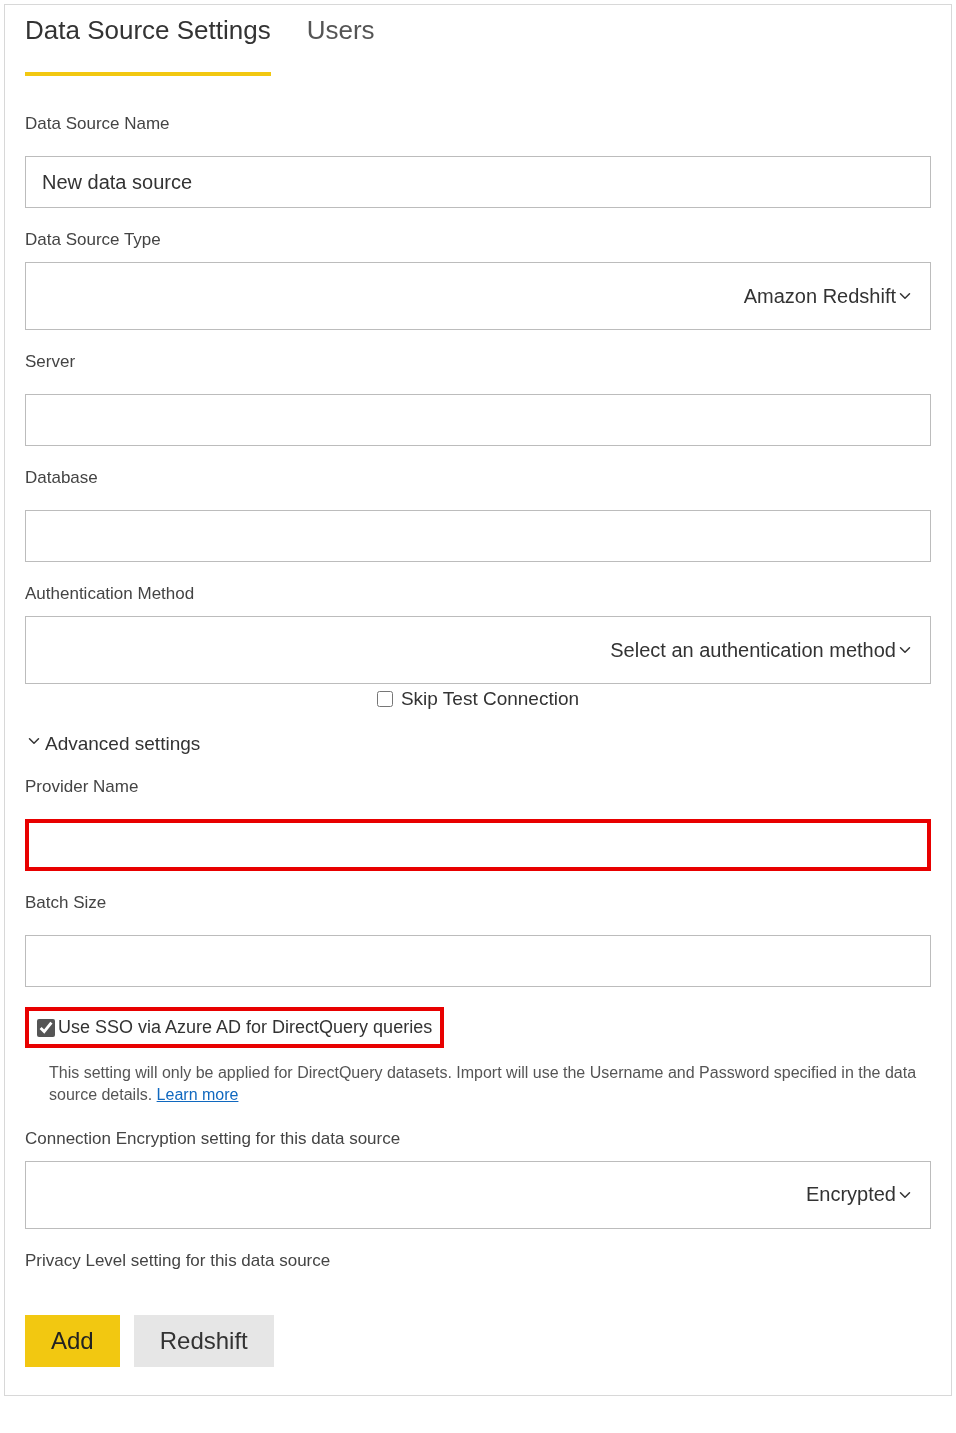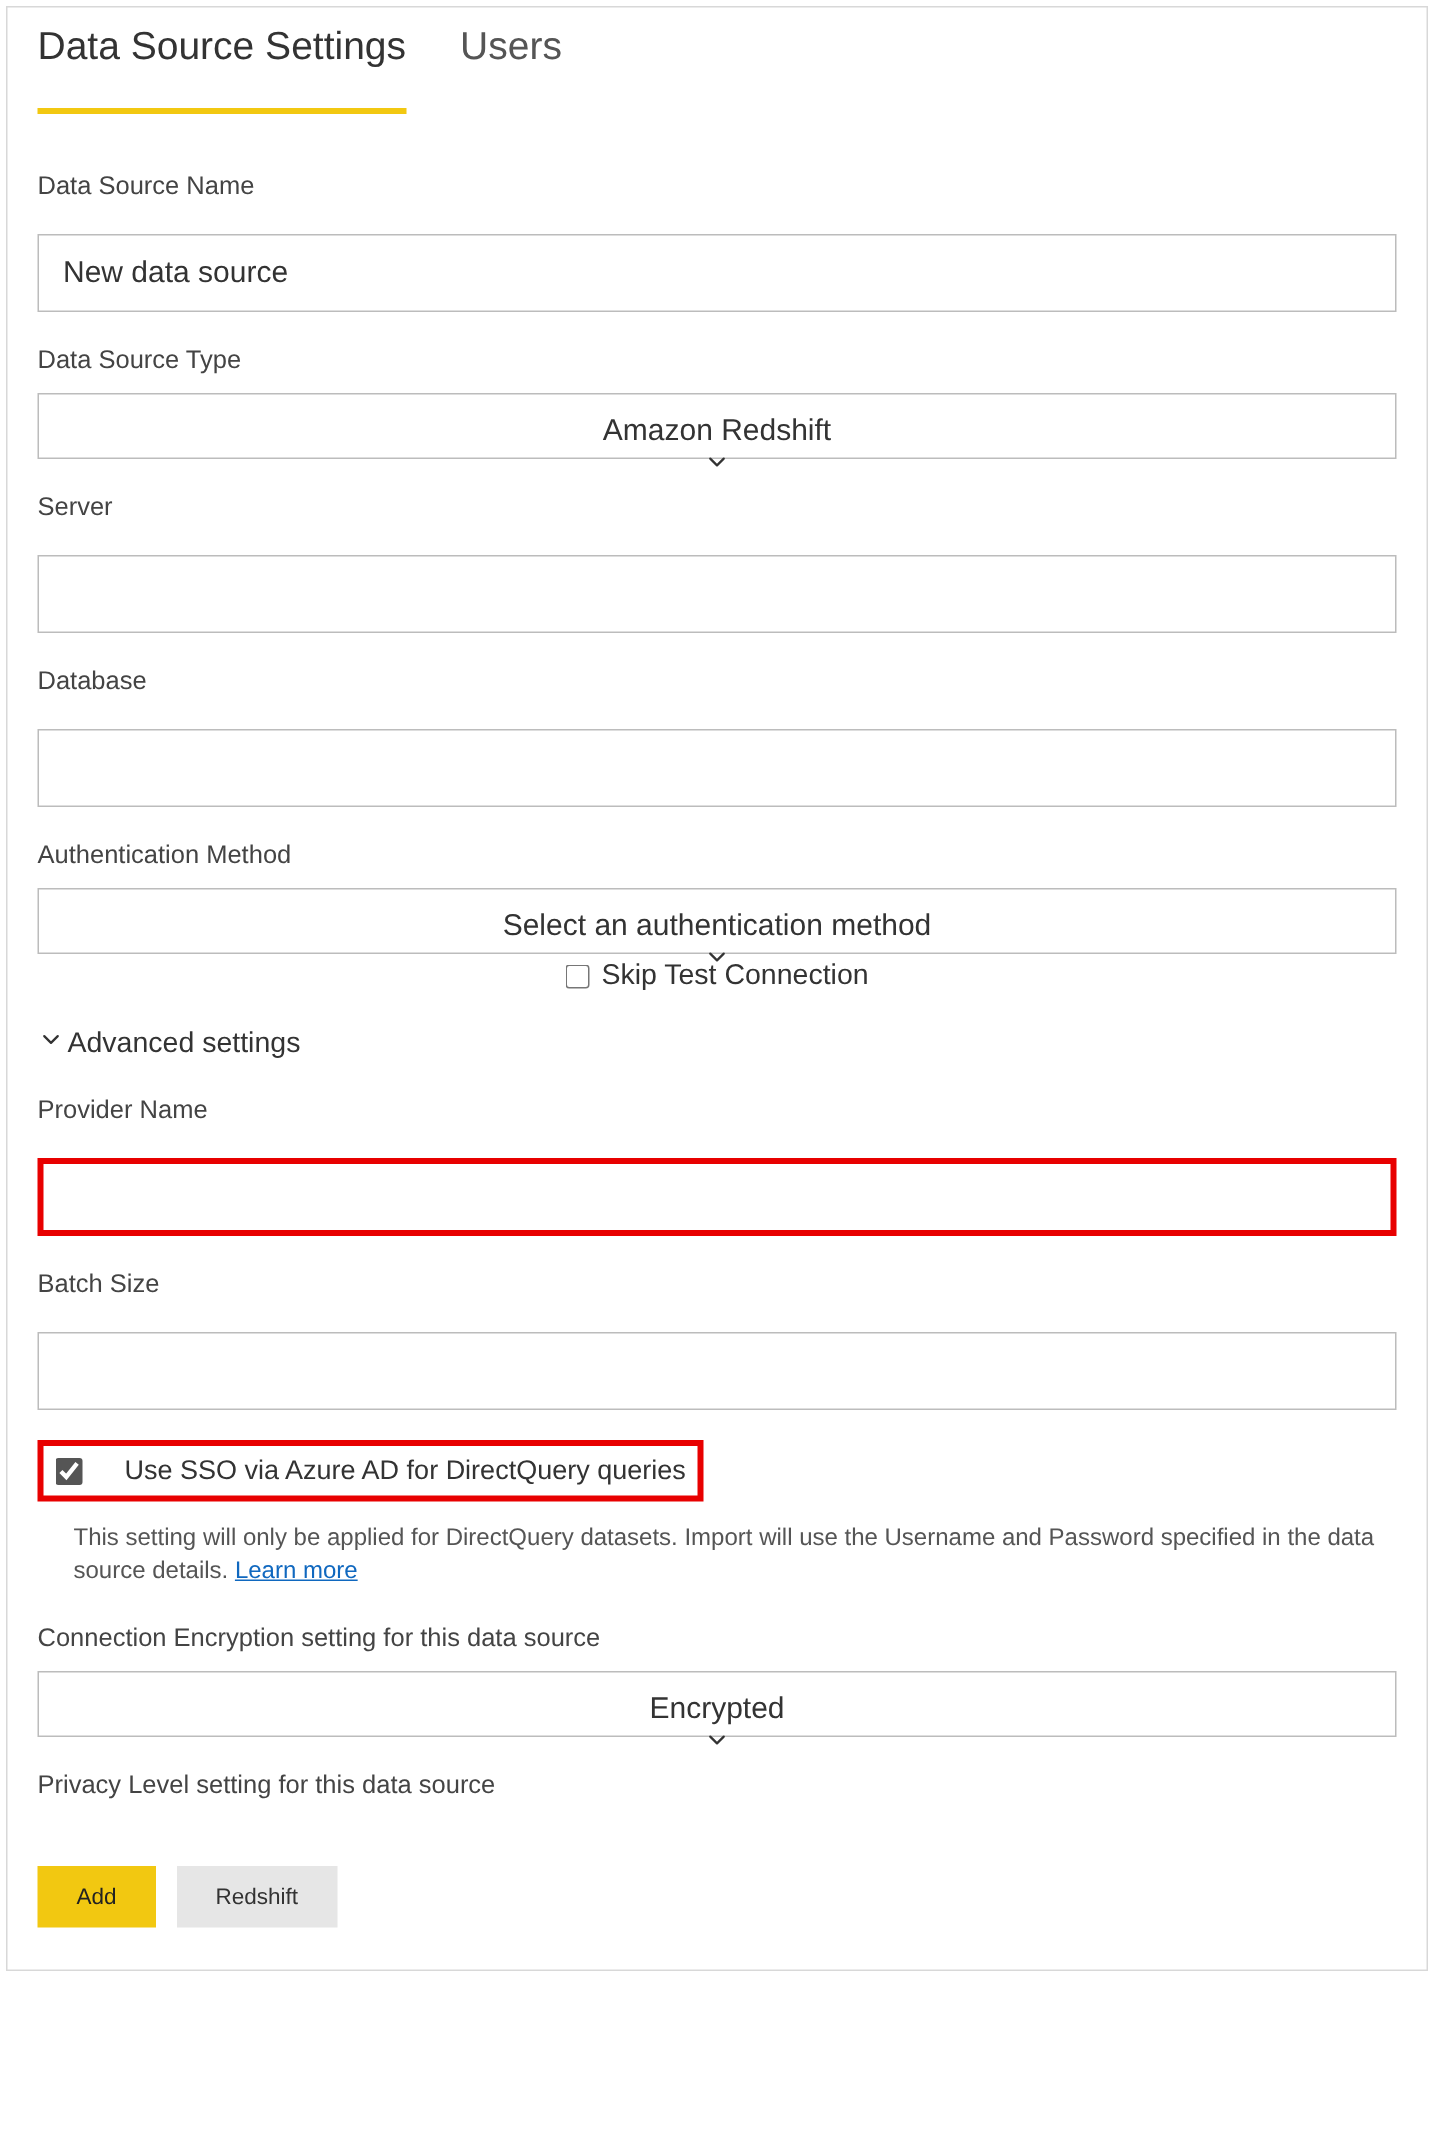--- a/index.html
+++ b/index.html
@@ -46,24 +46,23 @@
       color: #333;
       padding: 13px 16px;
       font-family: inherit;
       outline: none;
       margin-top: 12px;
     }
     .text-input { height: 52px; }
     .select-wrap {
       display: flex;
       align-items: center;
-      justify-content: flex-start;
-      height: 44px;
-      cursor: pointer;
-      flex-direction: column;
+      justify-content: flex-end;
+      height: 68px;
+      cursor: pointer;
     }
     .select-wrap .caret {
       display: inline-flex;
     }
     .highlight-red { border: 4px solid #e80000 !important; }
     .checkbox-row {
       display: flex;
       align-items: center;
       gap: 8px;
       margin-top: 4px;
@@ -81,40 +80,40 @@
       font-size: 19px;
       color: #333;
       margin-top: 22px;
       cursor: pointer;
     }
     .sso-row-wrap {
       border: 4px solid #e80000;
       padding: 6px 8px;
       display: inline-flex;
       align-items: center;
-      gap: 28px;
+      gap: 3px;
       margin-top: 20px;
     }
     .sso-row-wrap input[type="checkbox"] {
       width: 18px; height: 18px;
       accent-color: #555;
     }
     .sso-label { font-size: 18px; color: #333; }
     .sso-hint {
       font-size: 16px;
       color: #555;
       margin-top: 14px;
       padding-left: 24px;
       padding-right: 4px;
       line-height: 1.4;
     }
     .sso-hint a { color: #1068bf; text-decoration: underline; }
     .btn-row { display: flex; gap: 14px; margin-top: 44px; }
     .btn {
-      font-size: 15px;
+      font-size: 24px;
       padding: 12px 26px;
       border: none;
       cursor: pointer;
       font-family: inherit;
     }
     .btn.primary { background: #f2c811; color: #222; }
     .btn.secondary { background: #e6e6e6; color: #333; }
   </style>
 </head>
 <body>

